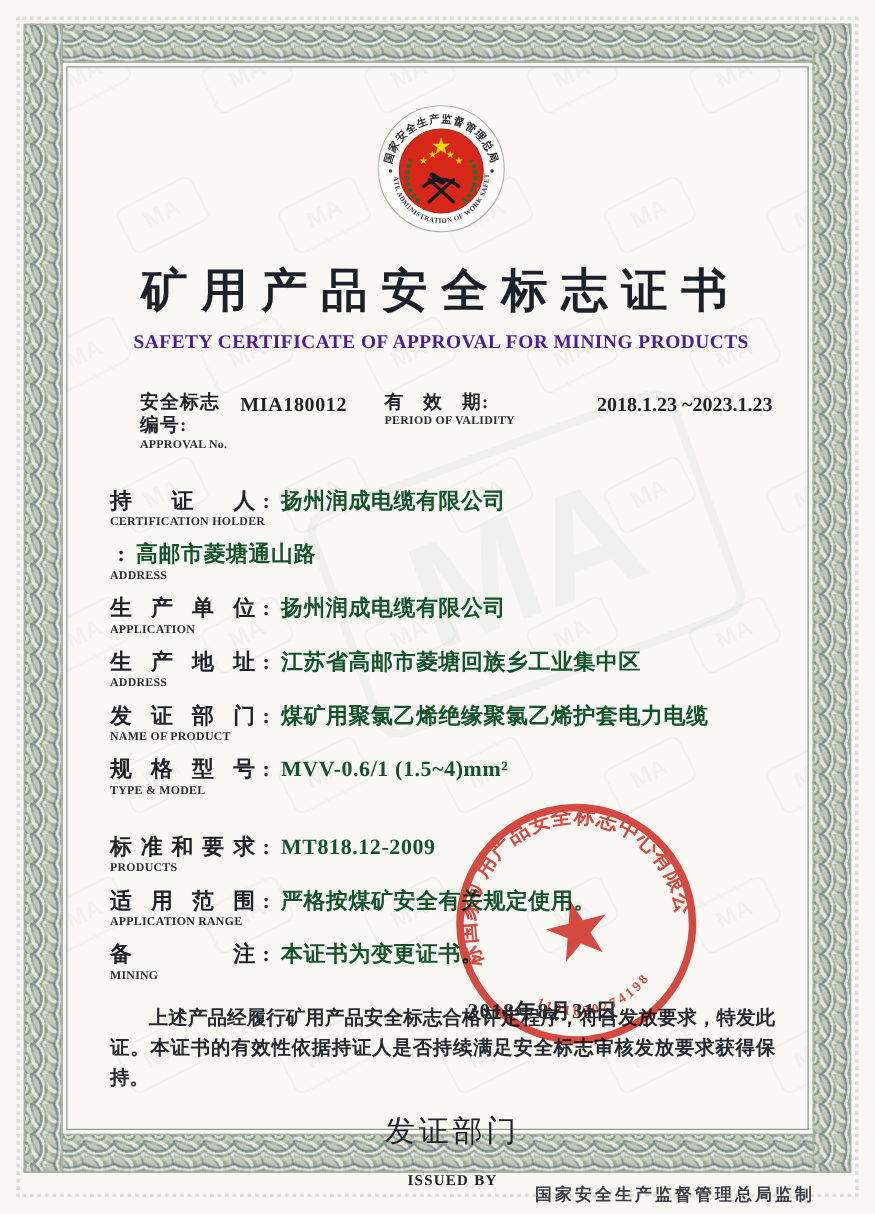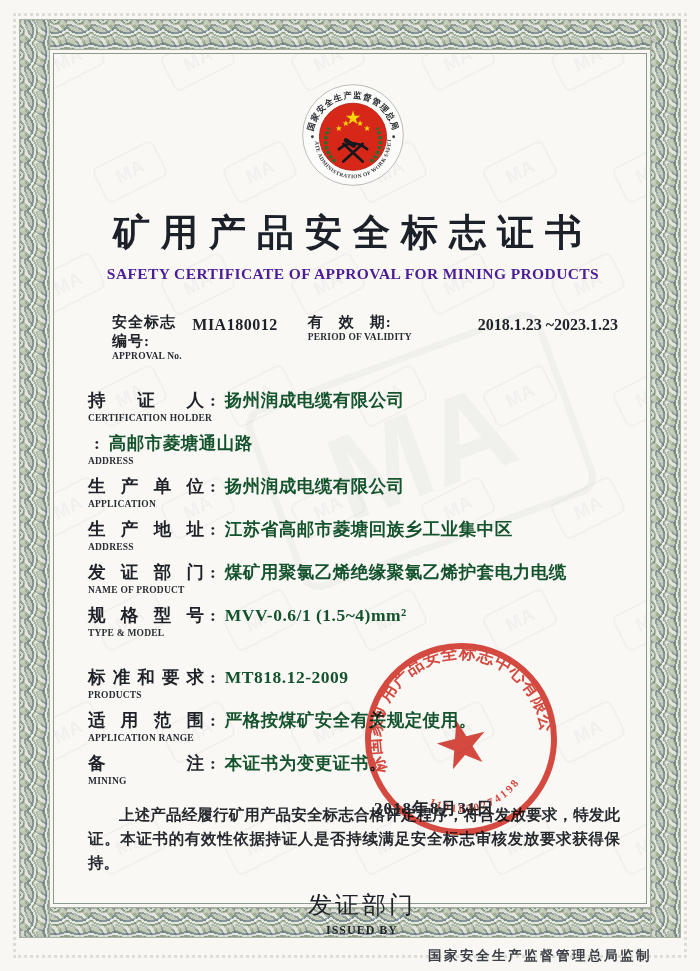--- a/index.html
+++ b/index.html
@@ -58,21 +58,21 @@
   .field-line{display:flex;align-items:flex-start;font-size:17.5px;line-height:24px;}
   .label-zh{width:116px;font-weight:bold;text-align:justify;text-align-last:justify;flex:none;letter-spacing:0;}
   .colon{margin:0 9px 0 6px;font-weight:bold;}
   .value{font-weight:bold;color:#14532d;letter-spacing:.5px;}
   .label-en2{font-size:9.5px;line-height:11px;color:#2a2e34;font-weight:bold;letter-spacing:.2px;margin-top:1px;}
   
   .statement{margin-top:16px;width:532px;font-size:15.5px;line-height:24px;text-indent:2em;
     font-weight:bold;color:#26292e;text-align:justify;}
   .issued{margin-top:14px;margin-left:214px;width:120px;text-align:center;}
   .issued-zh{font-size:24px;font-weight:normal;letter-spacing:3px;}
-  .issued-en{font-size:12px;font-weight:bold;letter-spacing:1px;margin-top:2px;}
+  .issued-en{font-size:12px;font-weight:bold;letter-spacing:1px;margin-top:16px;}
   .date{position:absolute;left:374px;top:797px;font-size:17px;font-weight:bold;letter-spacing:1px;color:#23262b;z-index:4;}
   .stamp{position:absolute;left:356px;top:634px;z-index:3;mix-blend-mode:multiply;opacity:.9;}
   .footer{position:absolute;right:48px;bottom:6px;font-size:13.5px;font-weight:bold;letter-spacing:2.5px;color:#3c4046;}
 </style>
 </head>
 <body>
 
 <div class="page">
 
   <div class="lace"></div>

